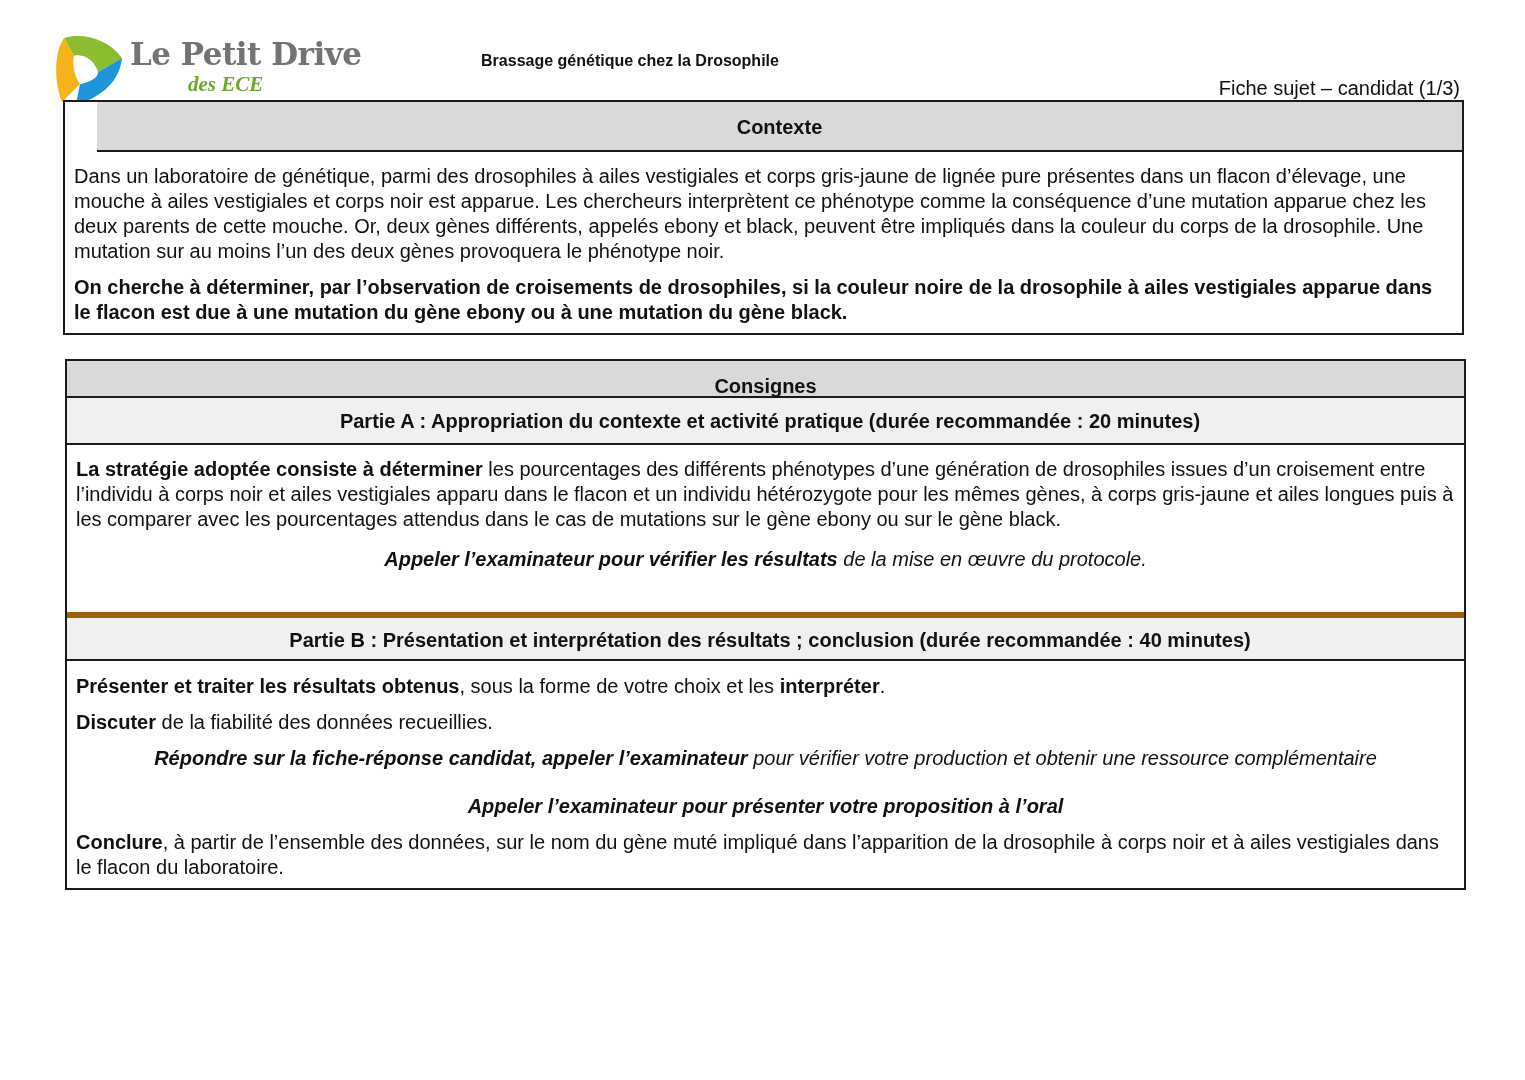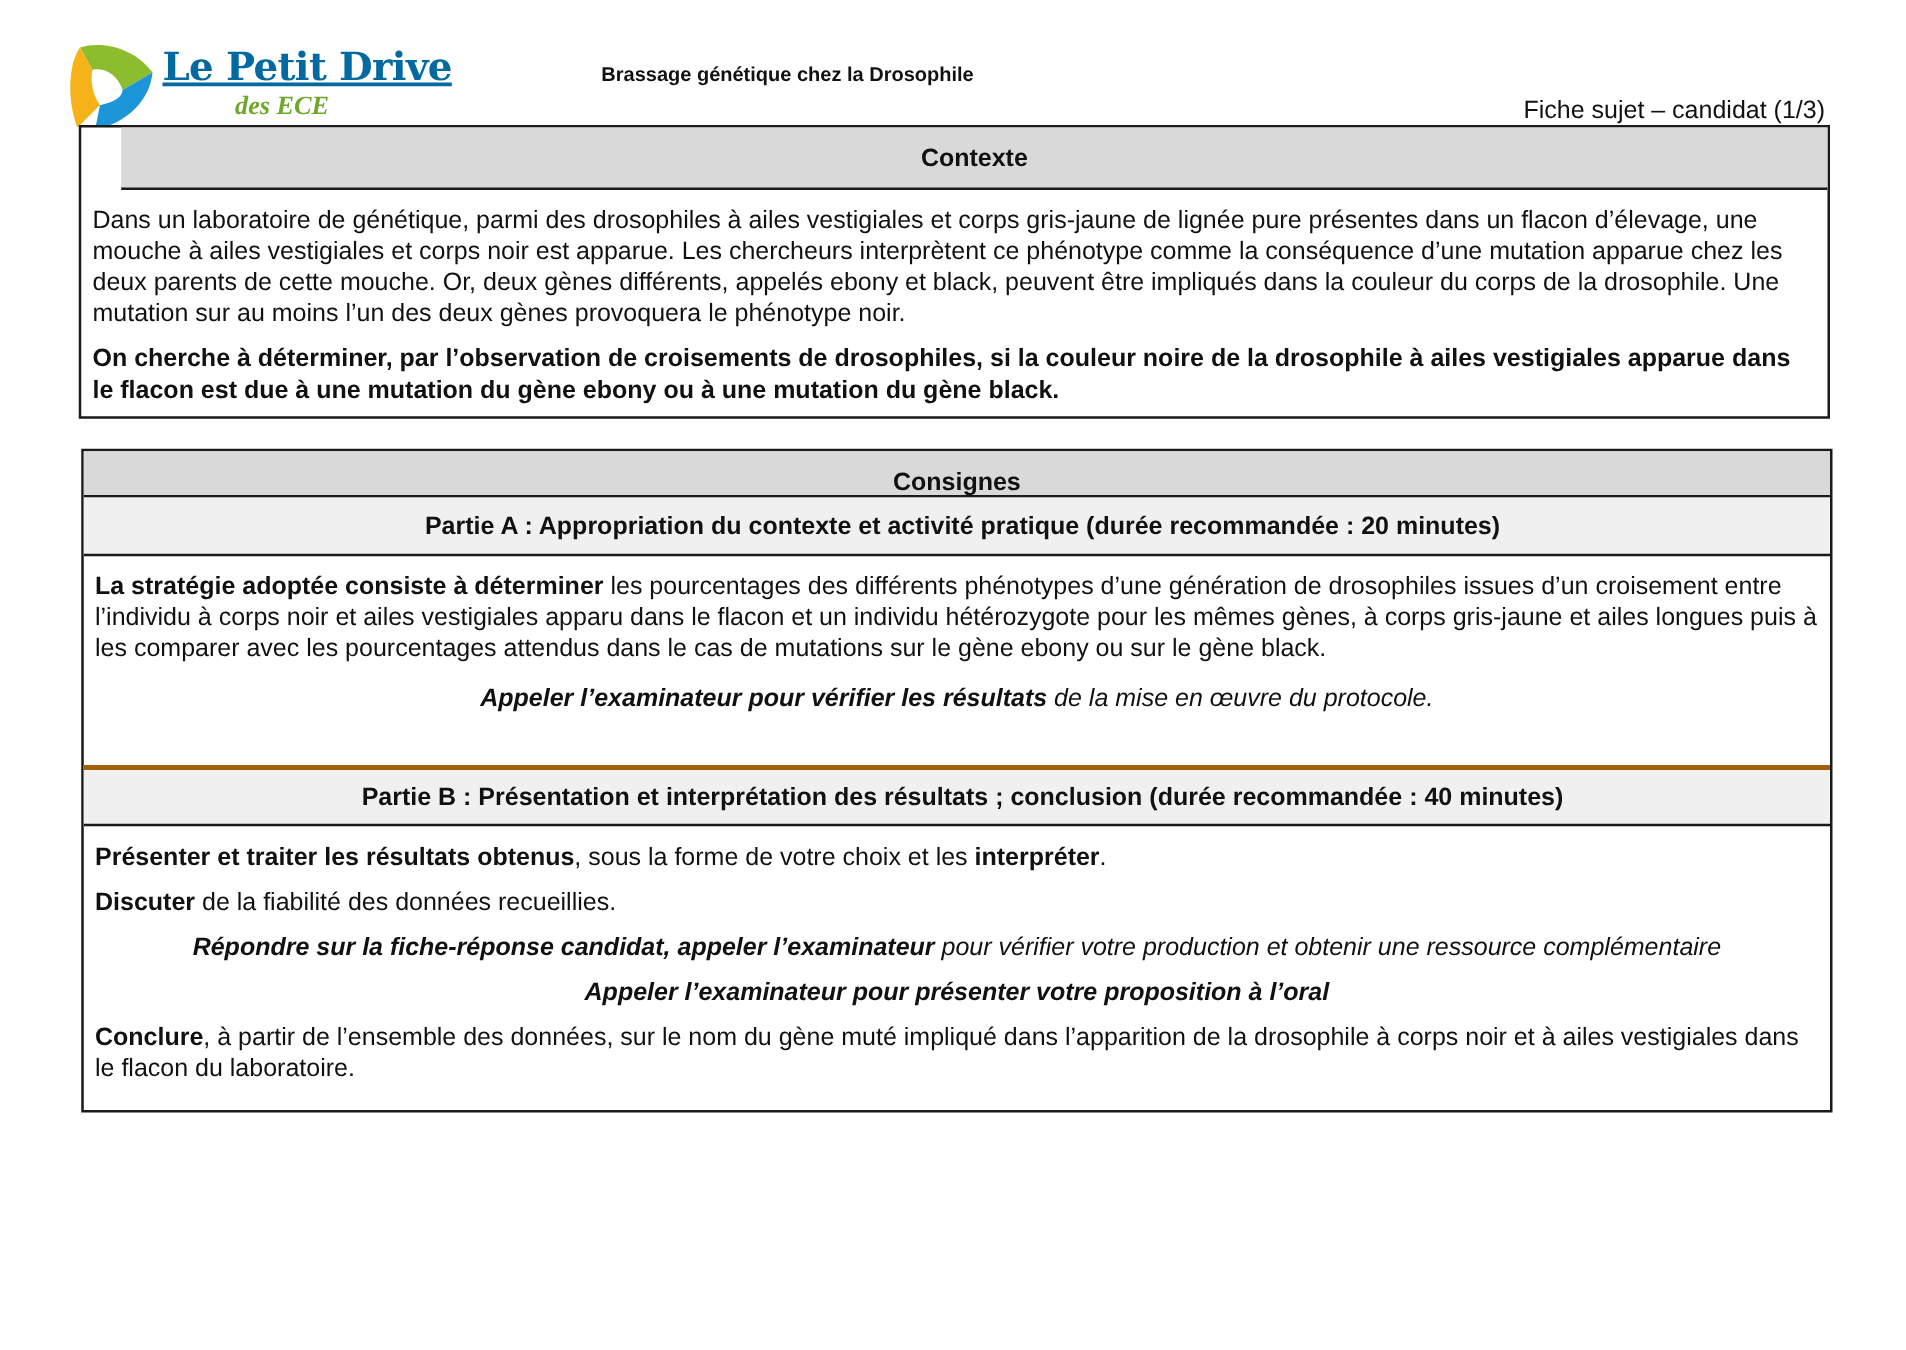--- a/index.html
+++ b/index.html
@@ -27,24 +27,23 @@
     left: 0;
     top: 2px;
   }
   .logo-title {
     position: absolute;
     left: 76px;
     top: 6px;
     font-family: "DejaVu Serif", serif;
     font-weight: bold;
     font-size: 31px;
-    color: #0369a1;
+    color: #737373;
     letter-spacing: -0.5px;
     white-space: nowrap;
-    text-decoration: underline;
   }
   .logo-sub {
     position: absolute;
     left: 134px;
     top: 42px;
     font-family: "Liberation Serif", serif;
     font-weight: bold;
     font-style: italic;
     font-size: 21px;
     color: #6fa72a;
@@ -93,21 +92,21 @@
   .para {
     font-size: 20px;
     line-height: 25px;
     padding: 0 9px;
     margin: 0;
   }
   .center { text-align: center; }
   .b { font-weight: bold; }
   .i { font-style: italic; }
   .bi { font-weight: bold; font-style: italic; }
-  .top-border { border-top: 4px solid #a16207; }
+  .top-border { border-top: 6px solid #a16207; }
 </style>
 </head>
 <body>
 
 <div class="logo">
   <svg class="mark" width="70" height="72" viewBox="0 0 70 72">
     <path d="M10 6 C 30 0, 55 8, 68 26 L 44 40 C 40 28, 30 22, 20 24 Z" fill="#8cbd2e"></path>
     <path d="M10 6 C 0 20, 0 50, 8 70 L 26 52 C 20 44, 18 32, 20 24 Z" fill="#f5b319"></path>
     <path d="M68 26 C 66 48, 48 66, 22 72 L 26 52 C 36 50, 44 46, 44 40 Z" fill="#1c95d9"></path>
     <path d="M20 24 C 30 22, 40 28, 44 40 C 40 46, 34 50, 26 52 C 30 44, 30 34, 20 24 Z" fill="#ffffff"></path>
@@ -146,18 +145,18 @@
   <div style="padding-top:13px;">
     <p class="para">
       <span class="b">Présenter et traiter les résultats obtenus</span><span>, sous la forme de votre choix et les </span><span class="b">interpréter</span><span>.</span>
     </p>
     <p class="para" style="margin-top:11px;">
       <span class="b">Discuter</span><span> de la fiabilité des données recueillies.</span>
     </p>
     <p class="para center i" style="margin-top:11px;">
       <span class="b">Répondre sur la fiche-réponse candidat, appeler l’examinateur</span><span> pour vérifier votre production et obtenir une ressource complémentaire</span>
     </p>
-    <p class="para center bi" style="margin-top:11px;">Appeler l’examinateur pour présenter votre proposition à l’oral</p>
+    <p class="para center bi" style="margin-top:23px;">Appeler l’examinateur pour présenter votre proposition à l’oral</p>
     <p class="para" style="margin-top:11px;">
       <span class="b">Conclure</span><span>, à partir de l’ensemble des données, sur le nom du gène muté impliqué dans l’apparition de la drosophile à corps noir et à ailes vestigiales dans le flacon du laboratoire.</span>
     </p>
   </div>
 </div>
 
 </body></html>

